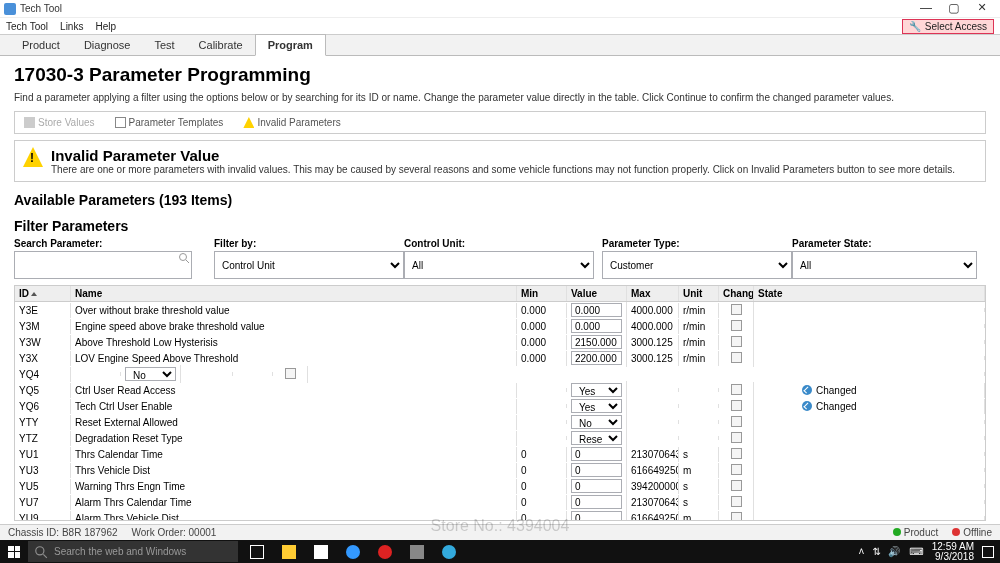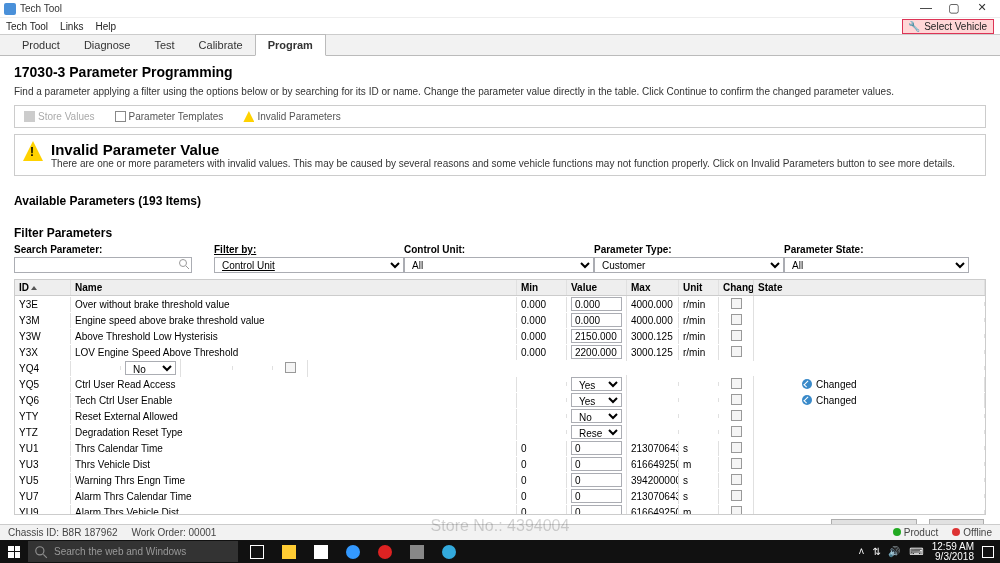--- a/index.html
+++ b/index.html
@@ -10,37 +10,37 @@
 .title-bar .wbtn { width:28px; height:16px; text-align:center; cursor:default; color:#333; font-size:12px;}
 .title-bar .wbtn.close{ font-size:11px;}
 .menu-bar { height:16px; display:flex; align-items:center; padding:0 6px; gap:12px; }
 .menu-bar span { color:#222; cursor:default;}
 .menu-bar .spacer{flex:1;}
 .menu-bar .right-btn{ background:#ffd7d7; border:1px solid #d35; padding:1px 6px; color:#d35; font-size:9px; display:flex; align-items:center; gap:3px;}
 .tab-bar { height:22px; background:#f2f2f2; border-top:1px solid #ccc; border-bottom:1px solid #bbb; display:flex; padding-left:10px; align-items:flex-end;}
 .tab { padding:4px 12px; color:#333; cursor:default; font-size:11px;}
 .tab.active { background:#fff; border:1px solid #bbb; border-bottom:1px solid #fff; position:relative; top:1px; font-weight:bold;}
 .content { padding:8px 14px 4px 14px; }
-h2 { font-size:14px; font-weight:bold; margin-bottom:6px;}
+h2 { font-size:19px; font-weight:bold; margin-bottom:6px;}
 .desc { font-size:10px; color:#333; margin-bottom:8px;}
 .toolbar { border:1px solid #ccc; padding:3px; display:flex; gap:8px; align-items:center;}
 .toolbar .tbtn { display:flex; align-items:center; gap:3px; padding:2px 6px; cursor:default; color:#555;}
 .toolbar .tbtn.disabled{color:#aaa;}
 .toolbar .tbtn .micon{width:11px;height:11px;display:inline-block;}
 .warnbox { border:1px solid #ccc; margin-top:6px; padding:6px 8px; display:flex; gap:8px;}
 .warnbox .wicon{ width:20px; height:20px; background:#ffd200; position:relative; clip-path:polygon(50% 0,100% 100%,0 100%);}
 .warnbox .wicon::after{content:"!"; position:absolute; left:7px; top:4px; font-weight:bold; font-size:12px;}
 .warnbox .t1{font-weight:bold; font-size:15px;}
 .warnbox .t2{font-size:10px; color:#333;}
-.sect-label{font-weight:bold; font-size:12px; margin-top:18px;}
+.sect-label{font-weight:bold; font-size:14px; margin-top:10px;}
 .filters { display:flex; margin-top:4px; gap:0;}
 .fcol { display:flex; flex-direction:column; gap:2px; }
 .fcol label{font-weight:bold; font-size:10px;}
-.fcol.s1{width:200px;} .fcol.s2{width:190px;text-decoration:underline;} .fcol.s3{width:190px;} .fcol.s4{width:190px;} .fcol.s5{width:185px;}
-select,input[type=text]{ border:1px solid #abadb3; padding:1px 3px; font-size:10px; height:16px; background:#fff;}
+.fcol.s1{width:200px;} .fcol.s2{width:190px;} .fcol.s3{width:190px;} .fcol.s4{width:190px;margin-left:8px;} .fcol.s5{width:185px;}
+select,input[type=text]{ border:1px solid #abadb3; padding:1px 3px; font-size:10px; height:28px; background:#fff;}
 .search-wrap{position:relative; width:178px;}
 .search-wrap input{width:100%; padding-right:16px;}
 .search-wrap .sicon{position:absolute; right:2px; top:1px; width:12px; height:12px; opacity:.6;}
 .grid { margin-top:6px; border:1px solid #ccc;}
 .ghead { display:flex; background:#eee; border-bottom:1px solid #ccc; font-weight:bold;}
 .ghead>div,.grow>div{ padding:2px 4px; border-right:1px solid #e0e0e0; overflow:hidden; white-space:nowrap; font-size:10px;}
 .c-id{width:56px;} .c-name{width:446px;} .c-min{width:50px;} .c-val{width:60px;} .c-max{width:52px;} .c-unit{width:40px;} .c-det{width:35px;} .c-state{flex:1;}
 .ghead .c-id{display:flex; align-items:center; gap:2px;}
 .gbody{max-height:218px; overflow-y:scroll;}
 .grow{display:flex; height:16px; align-items:center;}
@@ -79,21 +79,21 @@
   <span class="wbtn close">✕</span>
 </div>
 
 <div class="menu-bar">
   <span>Tech Tool</span>
   <span>Links</span>
   <span>Help</span>
   <span class="spacer"></span>
   <span class="right-btn">
       <span>🔧</span>
-      <span>Select Vehicle</span>
+      <span>Select Access</span>
     </span>
 </div>
 
 <div class="tab-bar" id="tabbar">
     <span class="tab">Product</span>
     <span class="tab">Diagnose</span>
     <span class="tab">Test</span>
     <span class="tab">Calibrate</span>
     <span class="tab active">Program</span>
   </div>

